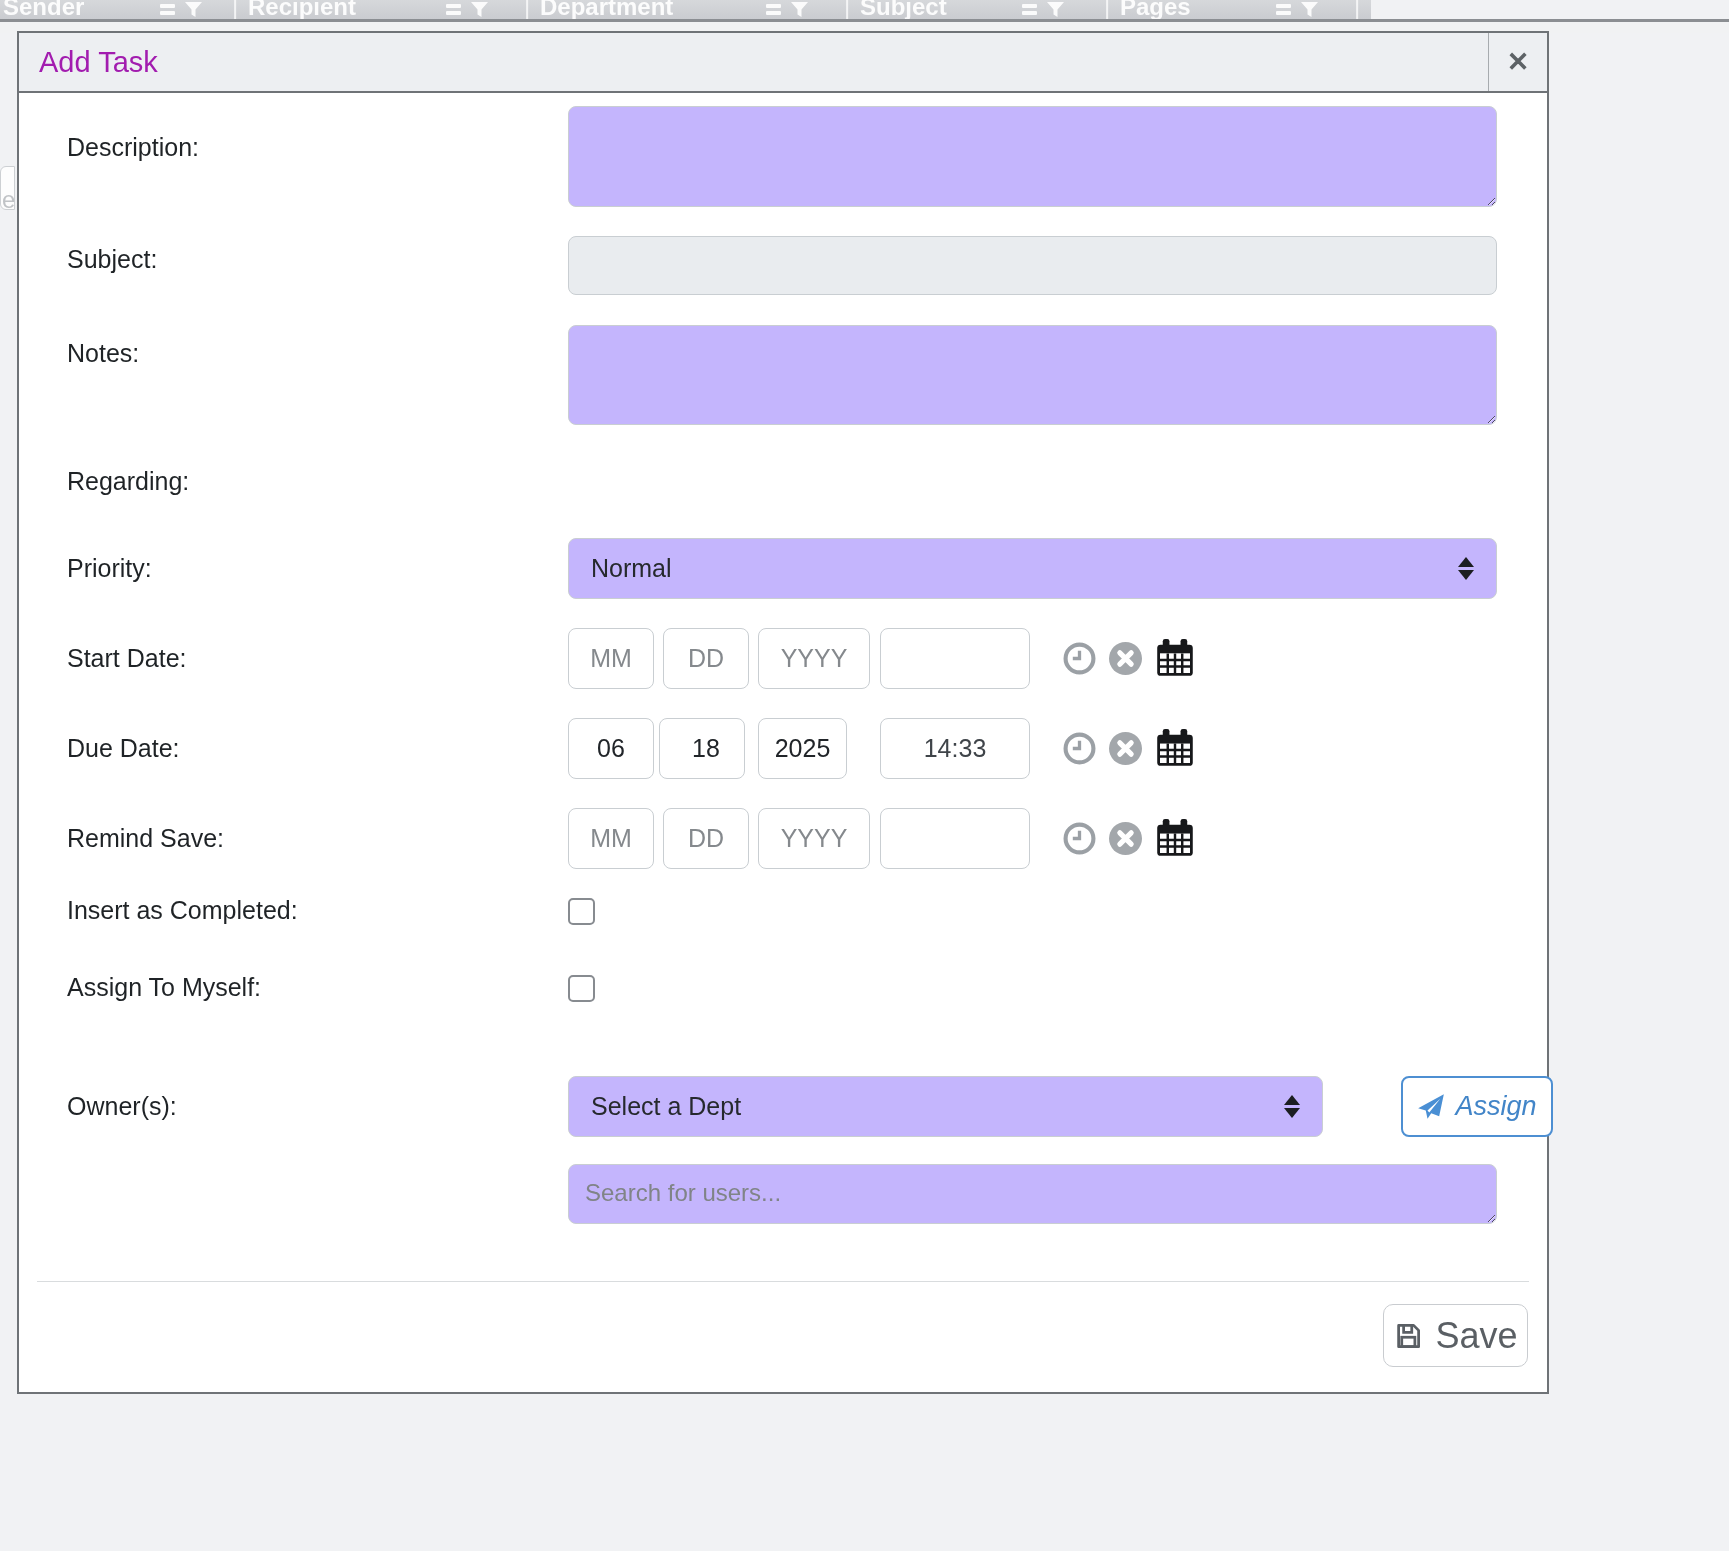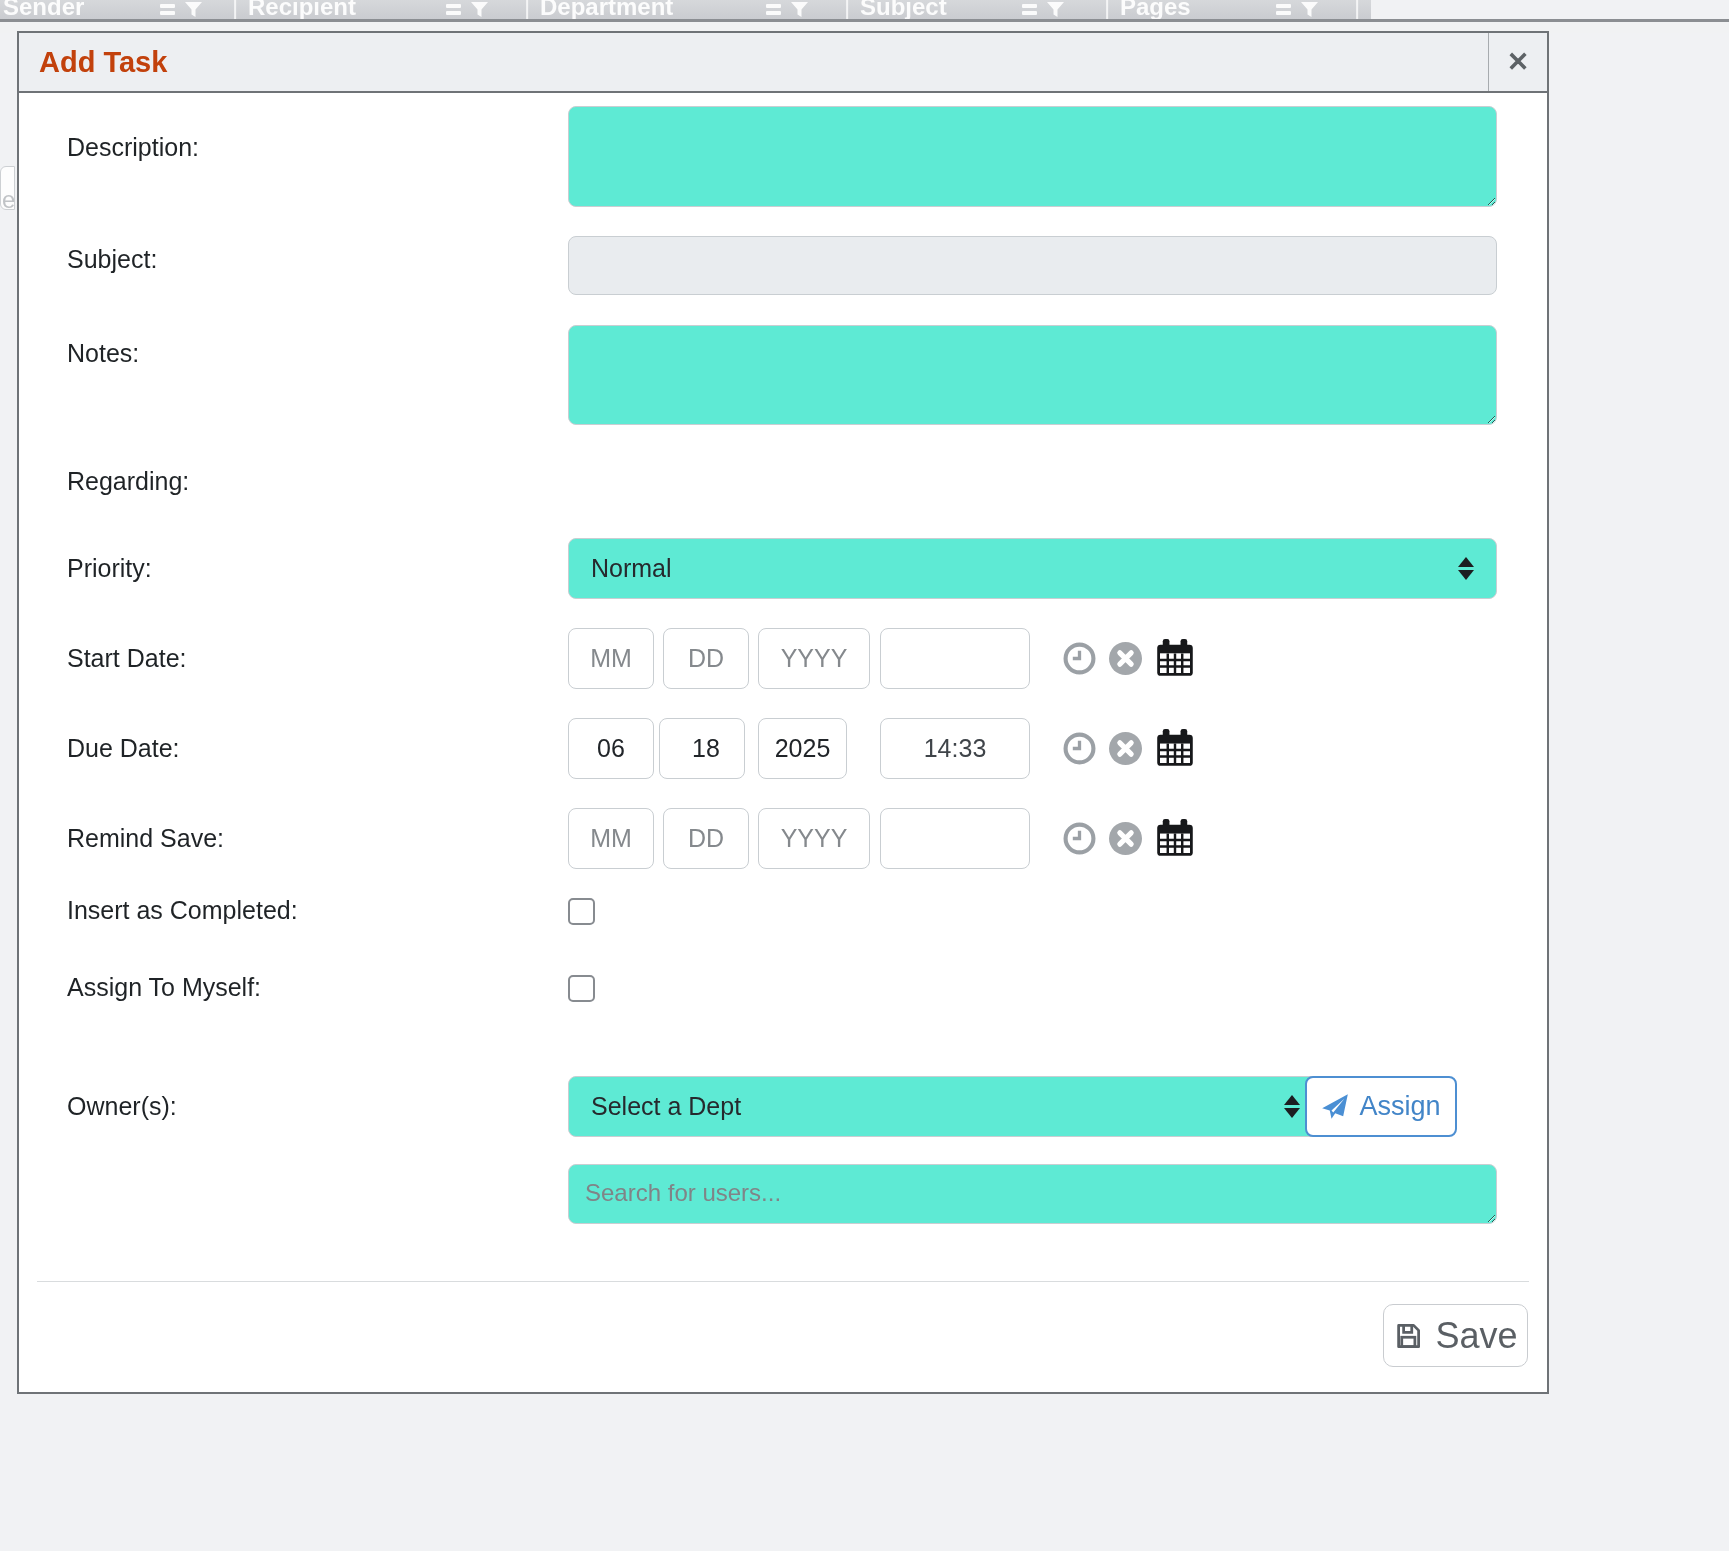--- a/index.html
+++ b/index.html
@@ -21,32 +21,32 @@
   .bg-fragment { position:absolute; left:0; top:166px; width:15px; height:44px; background:#fdfdfd;
                  border:1px solid #cdd0d3; border-radius:6px 0 0 6px; }
   .bg-letter { position:absolute; left:2px; top:186px; font-size:24px; color:#c0c3c6; }
 
   
   .modal { position:absolute; left:17px; top:31px; width:1532px; height:1363px;
            border:2px solid #6f7377; background:#fff; }
   .modal-header { height:60px; background:#edeff2; border-bottom:2px solid #6f7377;
                   display:flex; align-items:stretch; }
   .modal-title { flex:1; display:flex; align-items:center; padding-left:20px;
-                 font-size:29px; font-weight:bold; color:#c2410c; }
+                 font-size:29px; font-weight:normal; color:#a21caf; }
   .modal-close { width:59px; border-left:1px solid #a7abaf; display:flex; align-items:center;
                  justify-content:center; cursor:pointer; }
   .close-x { font-size:27px; font-weight:bold; color:#5d6266; }
   .modal-body { position:relative; height:1299px; background:#fff; }
 
   .frow { position:absolute; left:0; right:0; }
   .flabel { position:absolute; left:48px; font-size:25px; color:#1f2326; white-space:nowrap; }
 
   textarea.field, input.field, .selectbox {
     position:absolute; left:549px; width:929px; border:1px solid #c9ced2; border-radius:8px;
-    font-family:"Liberation Sans", sans-serif; font-size:24px; color:#212529; background:#5eead4;
+    font-family:"Liberation Sans", sans-serif; font-size:24px; color:#212529; background:#c4b5fd;
   }
   textarea.field { padding:10px 16px; resize:both; }
   textarea.field::placeholder { color:#808487; }
   input.field { padding:0 16px; }
   input.field:disabled { background:#e9ecef; }
 
   .selectbox { height:61px; display:flex; align-items:center; padding:0 22px; cursor:pointer; }
   .selectbox .sel-text { flex:1; font-size:25px; color:#26292d; }
   .sel-arrows { display:flex; flex-direction:column; gap:3px; align-items:center; }
   .sel-arrows .up { width:0; height:0; border-left:8px solid transparent; border-right:8px solid transparent;
@@ -56,23 +56,23 @@
 
   .dbox { position:absolute; height:61px; border:1px solid #c9ced2; border-radius:8px; text-align:center;
           font-family:"Liberation Sans", sans-serif; font-size:25px; color:#212529; background:#fff; }
   .dbox::placeholder { color:#85898d; }
   .dbox.time { color:#3f4449; }
   .icon-btn { position:absolute; top:14px; cursor:pointer; line-height:0; }
 
   .checkbox { position:absolute; left:549px; width:27px; height:27px; appearance:none; -webkit-appearance:none;
               border:2px solid #878b90; border-radius:5px; background:#fff; cursor:pointer; }
 
-  .assign-btn { position:absolute; left:1286px; width:152px; height:61px; background:#fff;
+  .assign-btn { position:absolute; left:1382px; width:152px; height:61px; background:#fff;
                 border:2px solid #4d8fd2; border-radius:8px; display:flex; align-items:center;
-                justify-content:center; gap:10px; cursor:pointer; }
+                justify-content:center; gap:10px; cursor:pointer;font-style:italic; }
   .assign-btn span { font-size:27px; color:#4285c8; }
 
   .footer-hr { position:absolute; top:1188px; left:18px; right:18px; height:0; border-top:1px solid #d9dcde; }
   .save-btn { position:absolute; top:1211px; right:19px; width:145px; height:63px; background:#fff;
               border:1px solid #c9ccd0; border-radius:10px; display:flex; align-items:center;
               justify-content:center; gap:12px; cursor:pointer; }
   .save-btn span { font-size:36px; color:#5a5f64; }
 </style>
 </head>
 <body>

